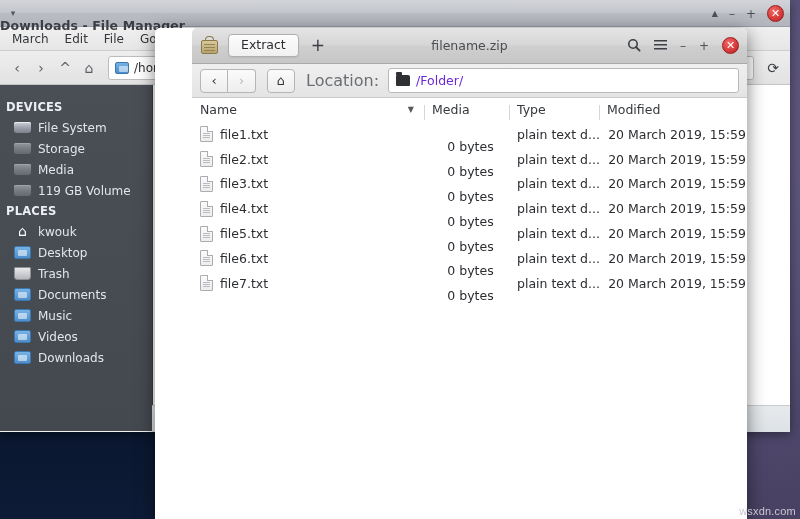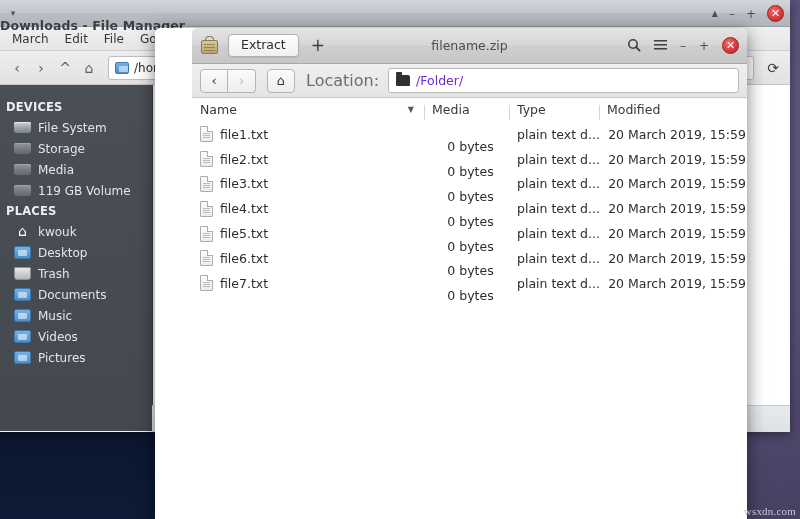--- a/index.html
+++ b/index.html
@@ -23,21 +23,21 @@
     position: absolute;
     left: 0; top: 432px; width: 304px; height: 87px;
     background: linear-gradient(180deg, #0b1730 0%, #0d1b36 100%);
   }
   #watermark {
     position: absolute;
     right: 4px; bottom: 2px;
     font-size: 11px;
     color: #c9c6d3;
     letter-spacing: 0.2px;
-    font-family: Liberation Serif, serif;
+    font-family: Liberation Sans, sans-serif;
   }
 
   
   #filemanager {
     position: absolute;
     left: 0; top: 0; width: 790px; height: 432px;
     background: #f2f2f2;
     box-shadow: 0 2px 10px rgba(0,0,0,0.45);
     overflow: hidden;
   }
@@ -421,21 +421,21 @@
       <div class="side-item">
         <span class="side-ico">
             <span class="ico-folder" style="display:block"></span>
           </span>
         <span>Videos</span>
       </div>
       <div class="side-item">
         <span class="side-ico">
             <span class="ico-folder" style="display:block"></span>
           </span>
-        <span>Pictures</span>
+        <span>Downloads</span>
       </div>
     </div>
 
     <div class="fm-main"></div>
   </div>
 </div>
 <div id="fm-status-strip"></div>
 
 <div id="archive">
 

